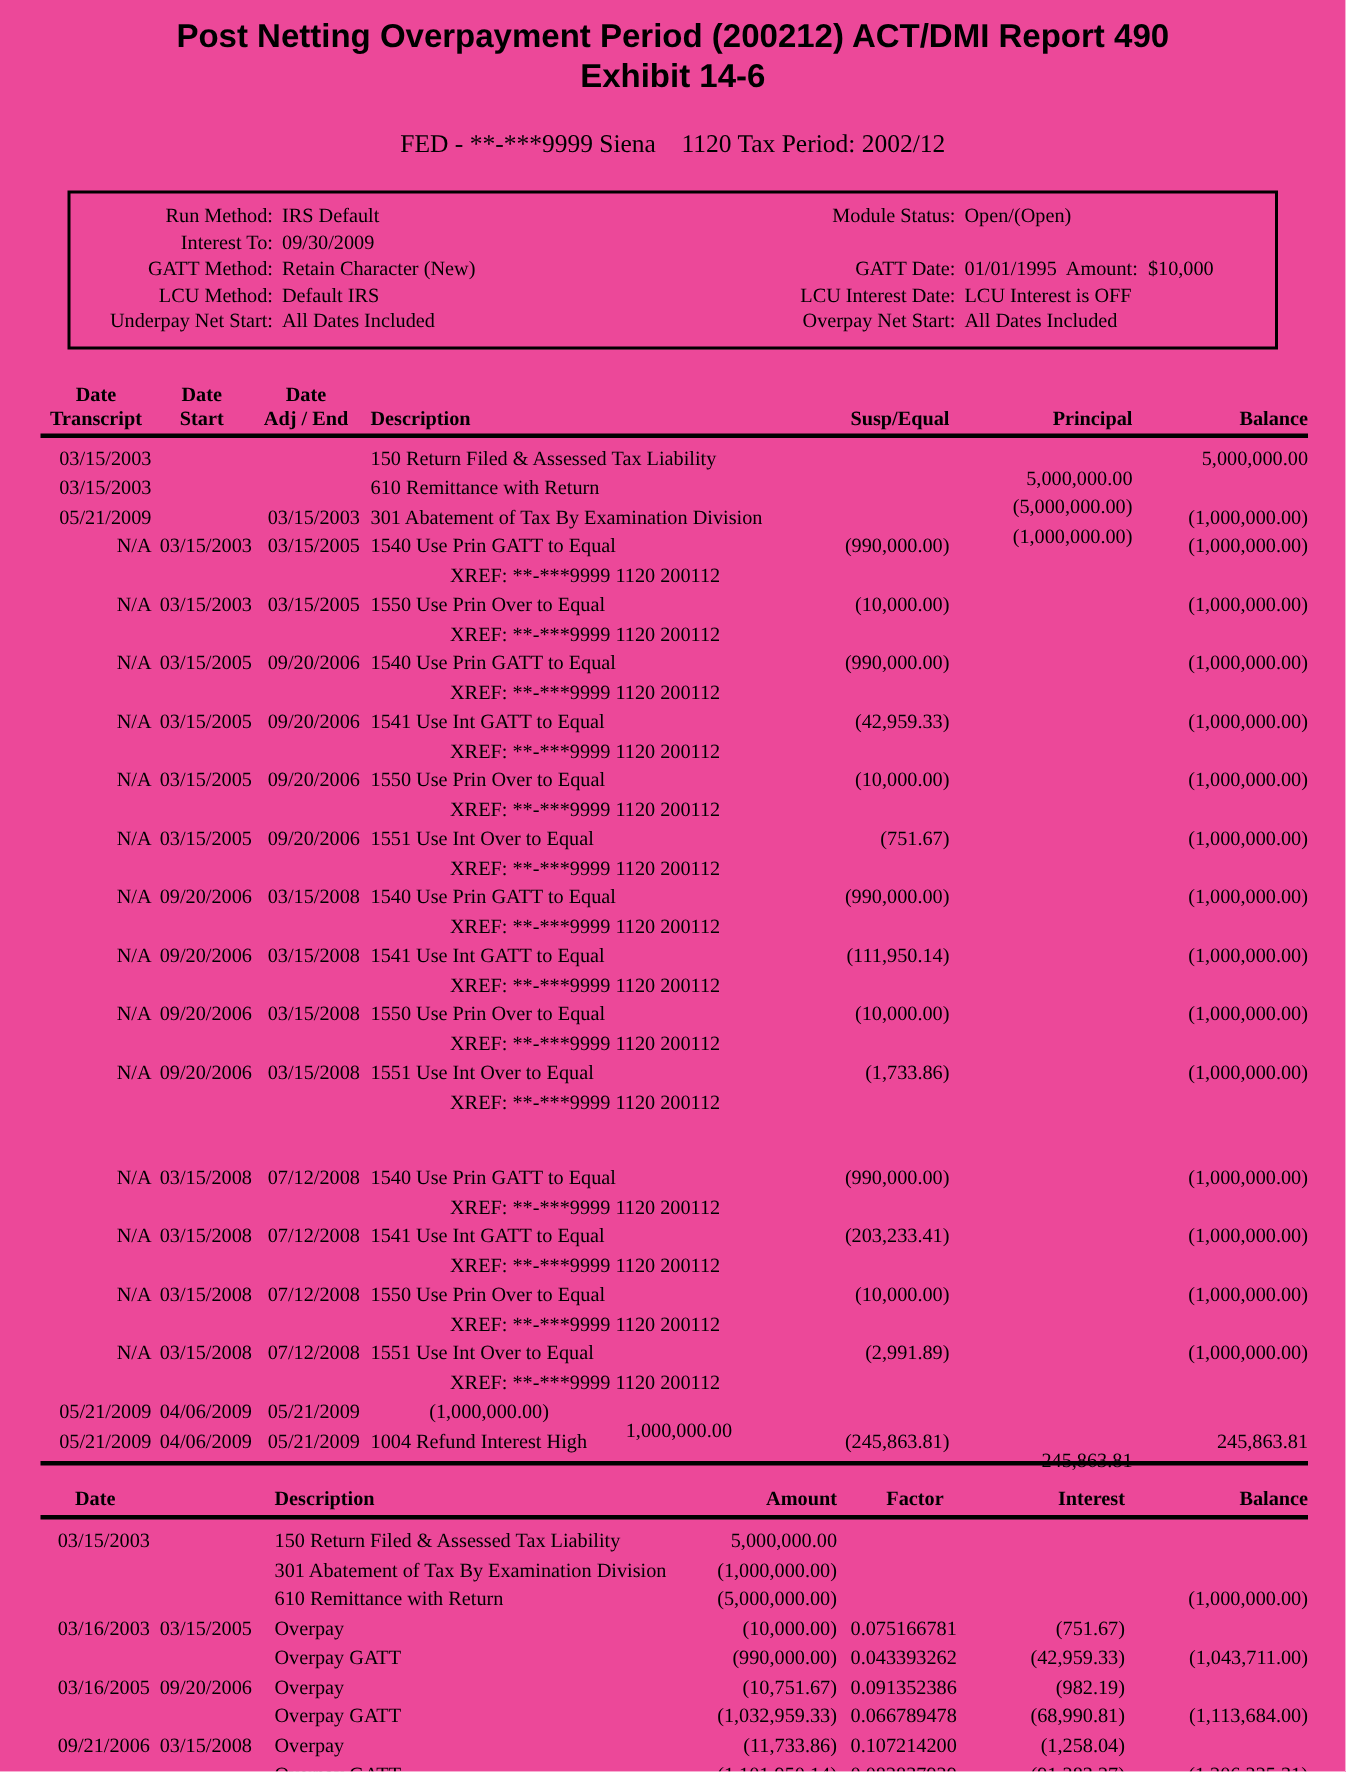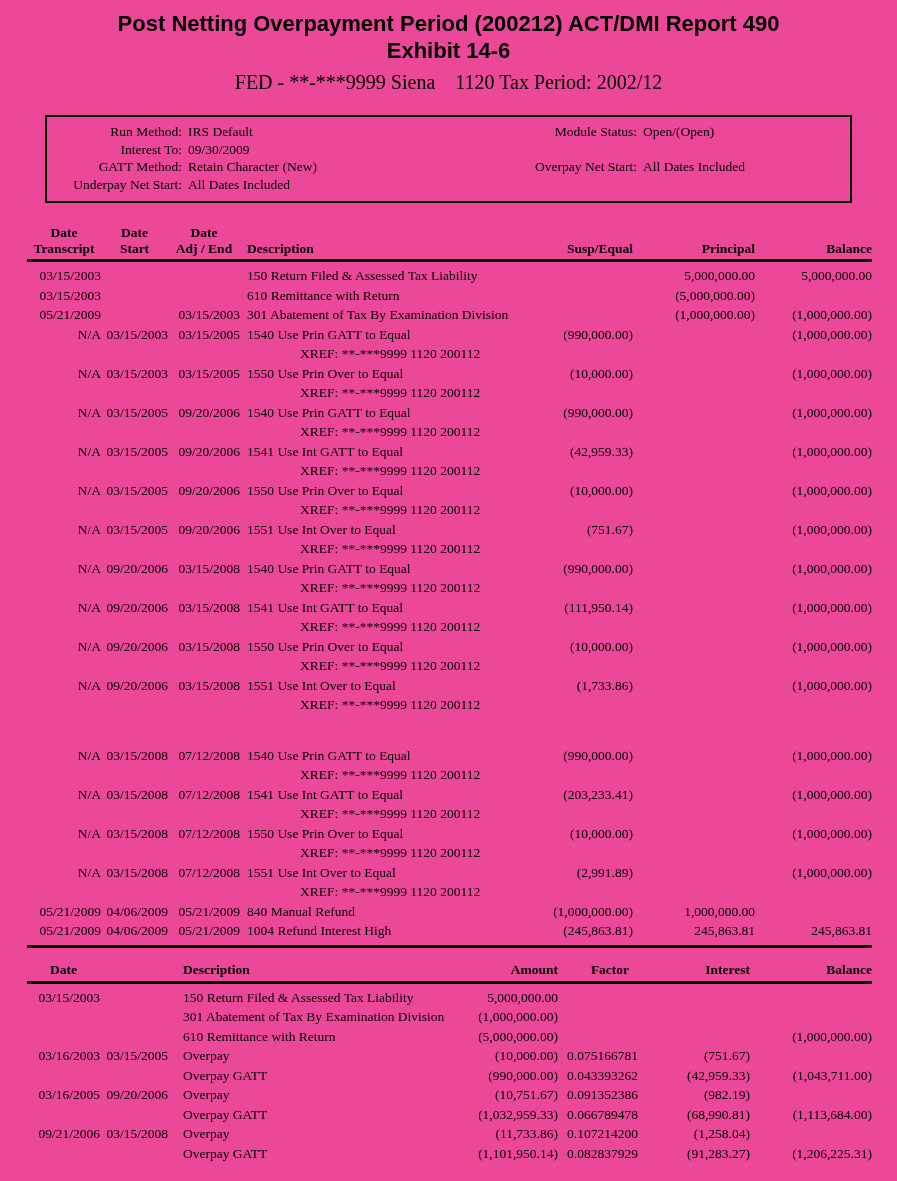--- a/index.html
+++ b/index.html
@@ -7,21 +7,21 @@
     width:897px;height:1181px;background:#ec4899;color:#000;position:relative;
     font-family:"Liberation Serif", serif;overflow:hidden;
   }
   
   .hdr{text-align:center;padding-top:10px;}
   .title{
     font-family:"Liberation Sans", sans-serif;font-weight:bold;
     font-size:22px;line-height:27px;white-space:pre;
   }
   .subtitle{font-size:14px;font-weight:bold;margin-top:7px;white-space:pre;}
-  .acctline{font-size:20px;margin-top:7px;white-space:pre;}
+  .acctline{font-size:17px;margin-top:22px;white-space:pre;}
   
   .infobox{
     margin:21px 45px 0 45px;border:2px solid #000;
     display:flex;font-size:13.5px;line-height:17.5px;padding:6px 0 8px 0;
   }
   .info-col{display:flex;flex-direction:column;}
   .info-col.left{width:400px;}
   .info-col.right{flex:1;}
   .info-line{display:flex;white-space:pre;min-height:17.5px;}
   .info-line .lbl{text-align:right;}
@@ -32,21 +32,21 @@
   .tbl{margin:0 25px 0 27px;width:845px;font-size:13.5px;}
   .thick-rule{border-top:3px solid #000;height:0;}
   .hrow{display:flex;align-items:flex-end;font-weight:bold;white-space:pre;}
   .line{display:flex;height:19.5px;line-height:19.5px;white-space:pre;}
   .c{flex:0 0 auto;box-sizing:border-box;overflow:visible;}
   .right{text-align:right;}
   .center{text-align:center;}
   
   .c-t{width:74px;} .c-s{width:67px;} .c-a{width:72px;}
   .c-d{width:267px;padding-left:7px;}
-  .c-su{width:126px;} .c-p{width:122px;} .c-b{width:117px;}
+  .c-su{width:126px;} .c-p{width:122px;margin-top:13px;} .c-b{width:117px;}
   .h2l{display:flex;flex-direction:column;justify-content:flex-end;line-height:16px;padding-bottom:2px;}
   .act-hdr{margin-top:22px;}
   .act-hdr .one{line-height:16px;padding-bottom:2px;}
   .xref-line{height:19.5px;line-height:19.5px;padding-left:273px;white-space:pre;}
   .gap-before{margin-top:31px;}
   #activity-rows{margin-top:4px;}
   #summary-rows{margin-top:4px;}
   
   .c-d1{width:73px;} .c-d2{width:68px;}
   .c-sd{width:260px;padding-left:15px;}
@@ -70,29 +70,38 @@
       <div class="info-line">
         <span class="lbl">Run Method:</span><span class="val">IRS Default</span>
       </div>
       <div class="info-line">
         <span class="lbl">Interest To:</span><span class="val">09/30/2009</span>
       </div>
       <div class="info-line">
         <span class="lbl">GATT Method:</span><span class="val">Retain Character (New)</span>
       </div>
       <div class="info-line">
+        <span class="lbl">LCU Method:</span><span class="val">Default IRS</span>
+      </div>
+      <div class="info-line">
         <span class="lbl">Underpay Net Start:</span><span class="val">All Dates Included</span>
       </div>
     </div>
     <div class="info-col right">
       <div class="info-line">
         <span class="lbl">Module Status:</span><span class="val">Open/(Open)</span>
       </div>
       <div class="info-line">
         <span class="lbl"></span><span class="val"></span>
+      </div>
+      <div class="info-line">
+        <span class="lbl">GATT Date:</span><span class="val">01/01/1995  Amount:  $10,000</span>
+      </div>
+      <div class="info-line">
+        <span class="lbl">LCU Interest Date:</span><span class="val">LCU Interest is OFF</span>
       </div>
       <div class="info-line">
         <span class="lbl">Overpay Net Start:</span><span class="val">All Dates Included</span>
       </div>
     </div>
   </div>
 
   <div class="tbl">
     <div class="hrow act-hdr">
       <div class="c c-t h2l center">
@@ -316,21 +325,20 @@
       <span class="c c-p right"></span>
       <span class="c c-b right">(1,000,000.00)</span>
     </div>
     <div class="xref-line"><span>XREF: **-***9999 1120 200112</span></div>
   </div>
         <div class="act-row">
     <div class="line">
       <span class="c c-t right">05/21/2009</span>
       <span class="c c-s right">04/06/2009</span>
       <span class="c c-a right">05/21/2009</span>
-      <span class="c c-d">840 Manual Refund</span>
       <span class="c c-su right">(1,000,000.00)</span>
       <span class="c c-p right">1,000,000.00</span>
       <span class="c c-b right"></span>
     </div>
 
   </div>
         <div class="act-row">
     <div class="line">
       <span class="c c-t right">05/21/2009</span>
       <span class="c c-s right">04/06/2009</span>

